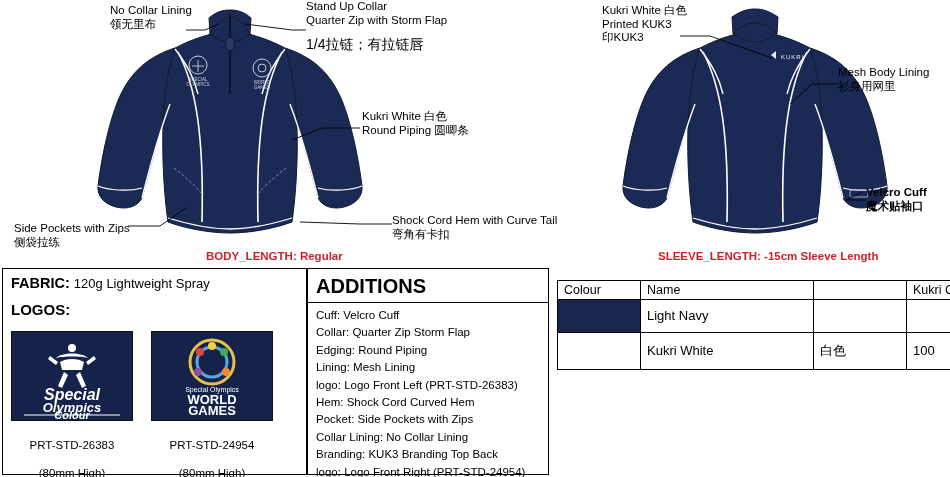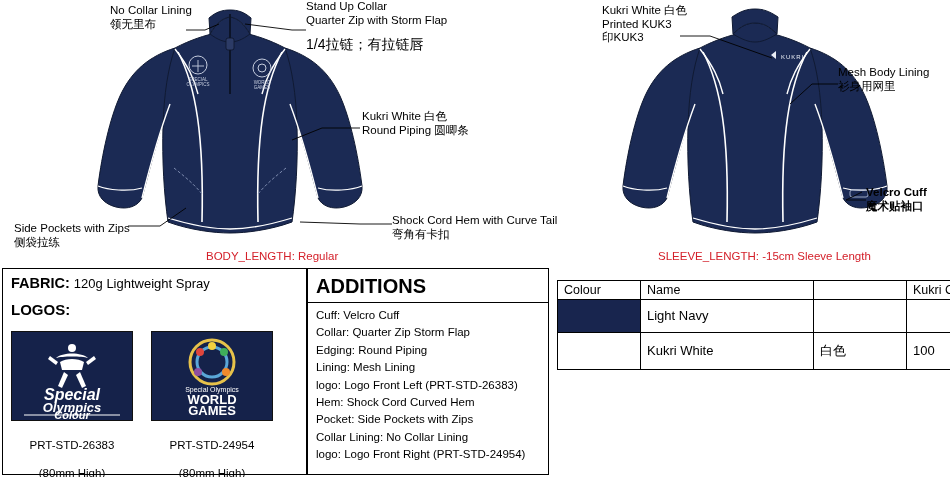--- a/index.html
+++ b/index.html
@@ -6,21 +6,21 @@
   body{
     width:950px;height:477px;
     background:#ffffff;
     font-family:"Liberation Sans", sans-serif;
     color:#000;
     position:relative;
     overflow:hidden;
   }
   .abs{position:absolute;}
   .lbl{font-size:11.5px;line-height:13.5px;white-space:pre-line;}
-  .lbl-red{color:#d4202a;font-weight:normal;font-size:11.5px;padding-left:40px;}
+  .lbl-red{color:#d4202a;font-weight:bold;font-size:11.5px;padding-left:40px;}
   .big{font-size:14px;}
 
   
   #illus{position:absolute;left:0;top:0;width:950px;height:268px;}
 
   
   #bottom{position:absolute;left:0;top:268px;width:950px;height:209px;}
 
   .panel{position:absolute;border:1px solid #000;box-sizing:border-box;background:#fff;}
 
@@ -265,20 +265,21 @@
     <div class="add-title">ADDITIONS</div>
     <div class="add-list">
       <div>Cuff: Velcro Cuff</div>
       <div>Collar: Quarter Zip Storm Flap</div>
       <div>Edging: Round Piping</div>
       <div>Lining: Mesh Lining</div>
       <div>logo: Logo Front Left (PRT-STD-26383)</div>
       <div>Hem: Shock Cord Curved Hem</div>
       <div>Pocket: Side Pockets with Zips</div>
       <div>Collar Lining: No Collar Lining</div>
+      <div>Branding: KUK3 Branding Top Back</div>
       <div>logo: Logo Front Right (PRT-STD-24954)</div>
     </div>
   </div>
 
   <div class="panel" id="colour-panel" style="border:none;">
     <table class="ctab">
       <thead>
         <tr>
           <th class="c1">Colour</th>
           <th class="c2">Name</th>

